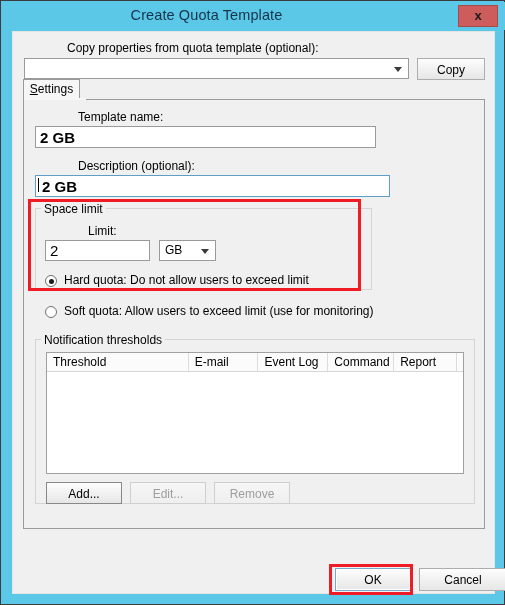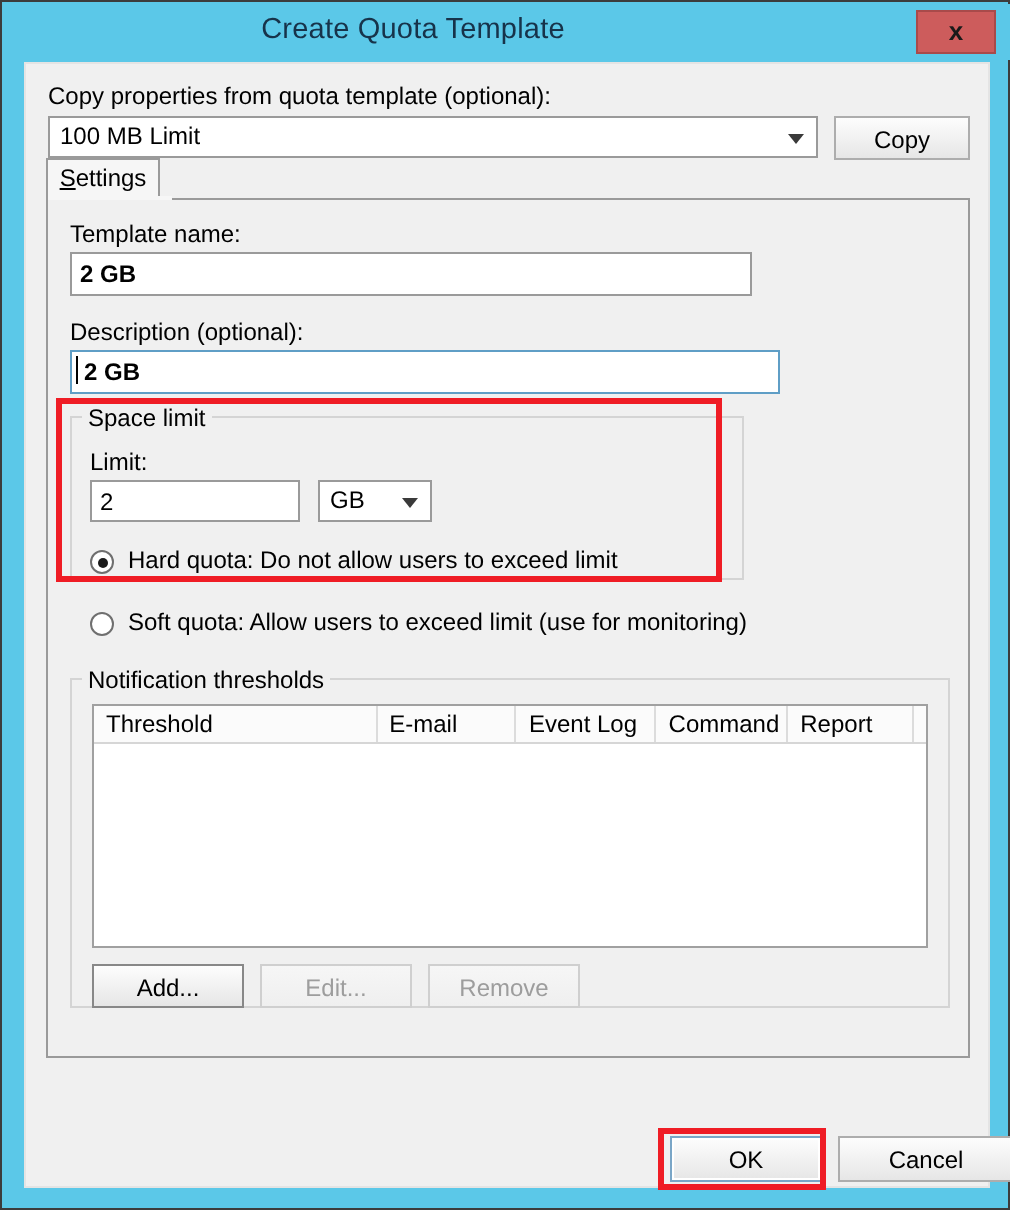--- a/index.html
+++ b/index.html
@@ -74,30 +74,31 @@
     background: #f0f0f0;
     border: 1px solid #e4e4e4;
     box-sizing: border-box;
   }
 
   .lbl {
     position: absolute;
     font-size: 12px;
     color: #000;
     white-space: nowrap;
+    margin-left: 43px;
   }
 
   
   .txtbox {
     position: absolute;
     background: #fff;
     border: 1px solid #9a9a9a;
     box-sizing: border-box;
     font-family: "Liberation Sans", sans-serif;
-    font-size: 12px;
+    font-size: 15px;
     color: #000;
     padding: 0 4px;
     line-height: 20px;
     outline: none;
   }
   .txtbox.bold { font-weight: bold; }
   .txtbox.focused { border: 1px solid #5f9ec6; }
 
   .combo {
     position: absolute;
@@ -284,21 +285,20 @@
     <div id="close-button">
       <div class="glyph">x</div>
     </div>
   </div>
 
   <div id="body">
 
     <div class="lbl" style="left:11px; top:9px;">Copy properties from quota template (optional):</div>
 
     <div class="combo" style="left:11px; top:26px; width:385px; height:21px; line-height:19px;">
-      <span class="cval">100 MB Limit</span>
       <span class="carrow"></span>
     </div>
 
     <div class="btn" style="left:404px; top:26px; width:68px; height:22px;">Copy</div>
 
     <div id="tab-settings">
       <span><u>S</u>ettings</span>
     </div>
     <div id="tabpanel"></div>
     <div id="tabpanel-topmask"></div>

